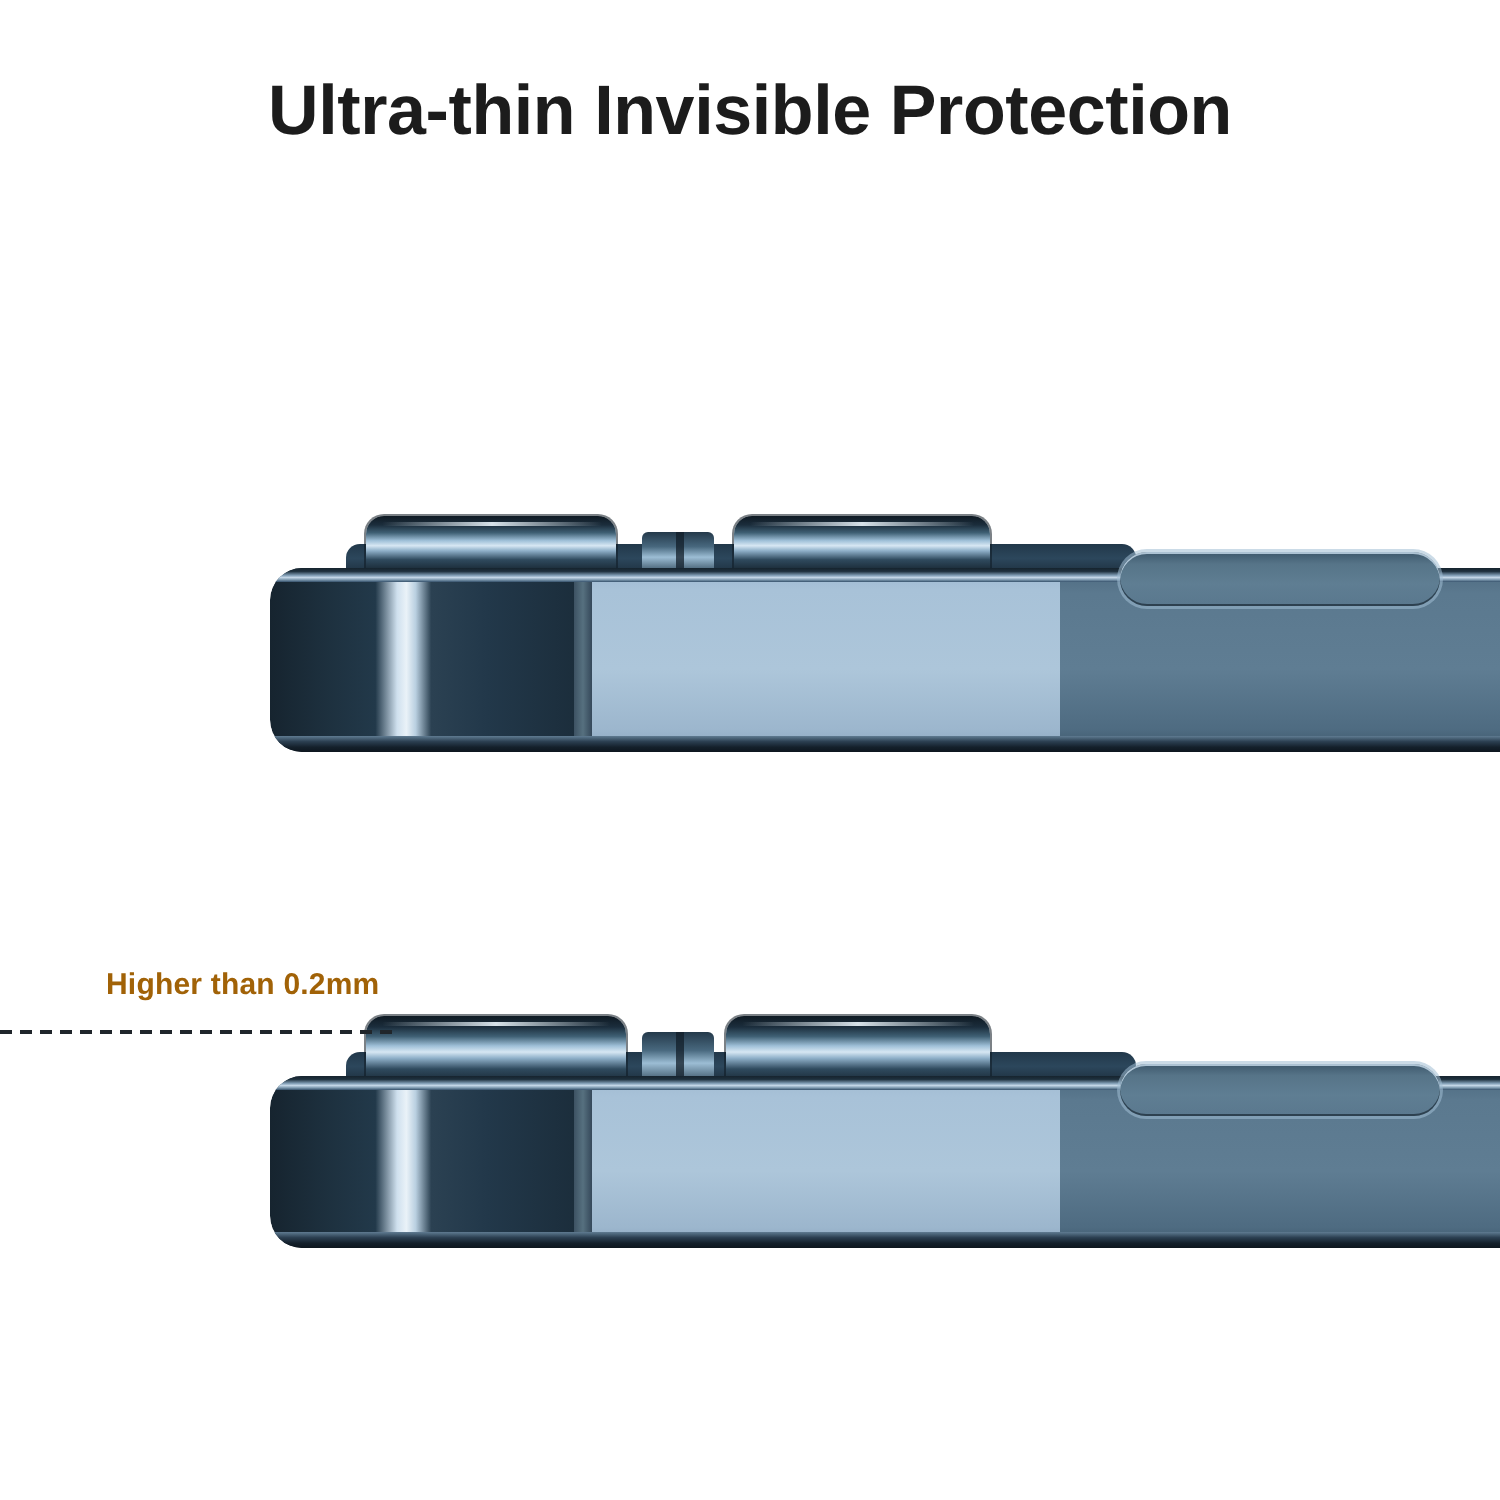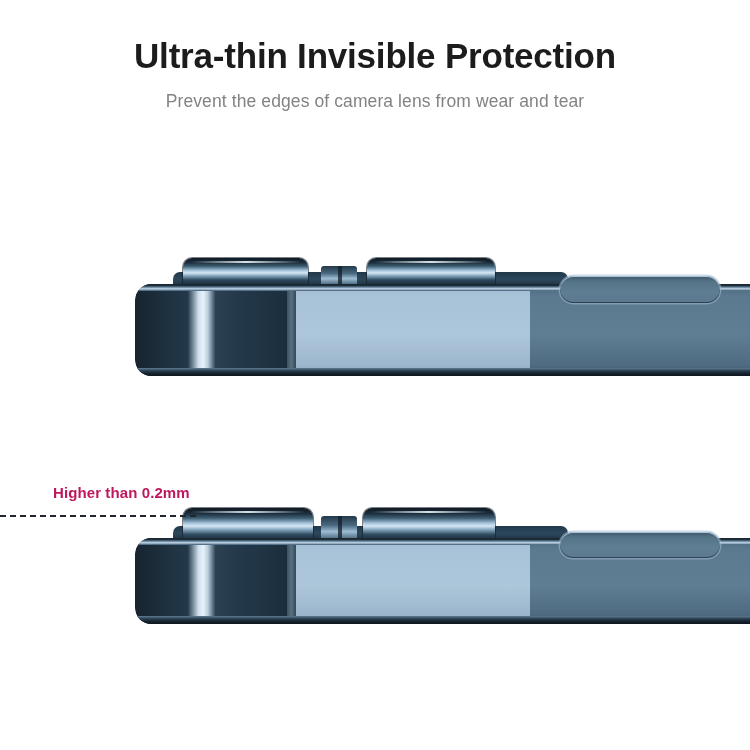--- a/index.html
+++ b/index.html
@@ -243,42 +243,41 @@
     width: 750px;
     height: 750px;
     pointer-events: none;
   }
   .measure-label {
     position: absolute;
     left: 53px;
     top: 484px;
     font-size: 15px;
     font-weight: bold;
-    color: #be185d;
+    color: #a16207;
     letter-spacing: 0.1px;
     white-space: nowrap;
     pointer-events: auto;
     text-align: center;
   }
   .measure-line {
     position: absolute;
     left: 0;
     top: 515px;
     width: 196px;
     height: 0;
     border-top: 2px dashed #20262b;
     pointer-events: auto;
   }
 </style>
 </head>
 <body>
 
 <div class="header">
   <h1 class="headline">Ultra-thin Invisible Protection</h1>
-  <p class="subtitle">Prevent the edges of camera lens from wear and tear</p>
 </div>
 
 <div class="stage">
 
   <div class="phone phone-top">
     <div class="plateau"></div>
     <div class="lens lens-1"></div>
     <div class="flash">
       <span class="notch"></span>
     </div>

